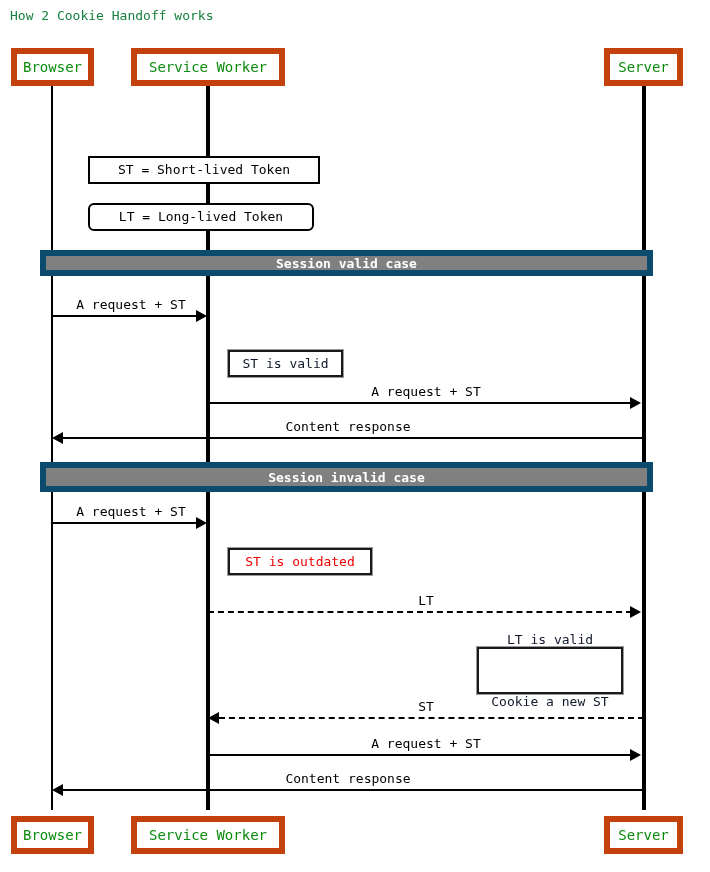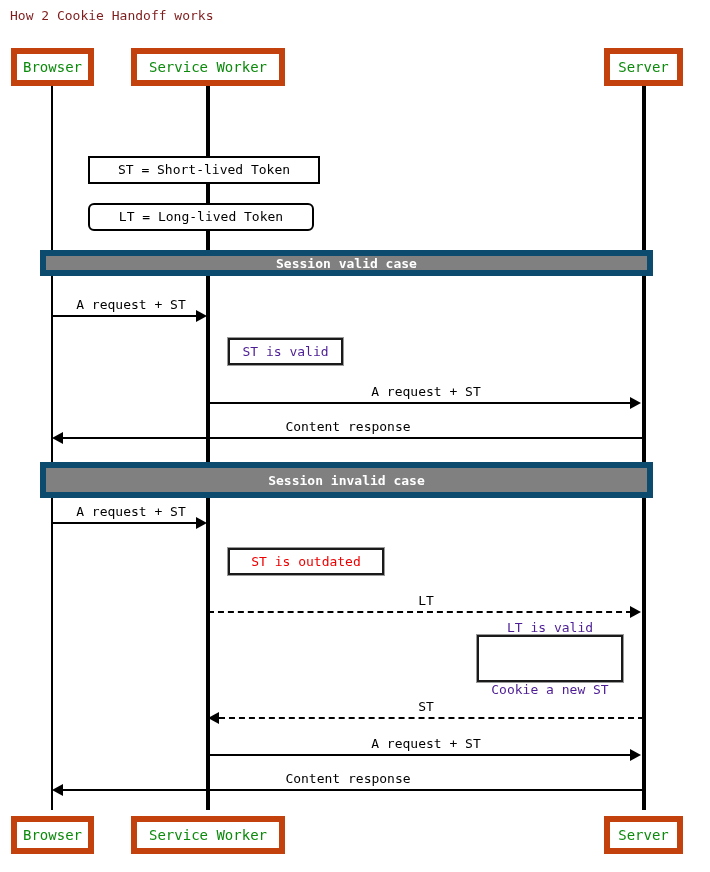--- a/index.html
+++ b/index.html
@@ -17,21 +17,21 @@
     background: #ffffff;
     overflow: hidden;
   }
 
   
   .diagram-title {
     position: absolute;
     left: 10px;
     top: 8px;
     font-size: 13px;
-    color: #7f1d1d;
+    color: #15803d;
     letter-spacing: 0px;
     white-space: nowrap;
     text-align: center;
   }
 
   
   .participant {
     position: absolute;
     box-sizing: border-box;
     border: 6px solid #c2410c;
@@ -79,21 +79,21 @@
     color: #000000;
     display: flex;
     flex-direction: column;
     align-items: center;
     justify-content: center;
     white-space: nowrap;
     line-height: 1.35;
     z-index: 7;
     padding: 0 6px;
   }
-  .note.blue  { color: #4c1d95; }
+  .note.blue  { color: #0f172a; margin-top: 12px; }
   .note.red   { color: #ee0000; }
   .note.plain { outline: none; border: 2px solid #000000; }
 
   
   .msg {
     position: absolute;
     height: 2px;
     background: #000000;
     z-index: 4;
   }
@@ -168,29 +168,29 @@
   </div>
 
   <div class="msg-label" style="left:208px; top:384px; width:436px;">A request + ST</div>
   <div class="msg" style="left:208px; top:402px; width:424px;"></div>
   <div class="arrowhead right" style="left:630px; top:397px;"></div>
 
   <div class="msg-label" style="left:52px; top:419px; width:592px;">Content response</div>
   <div class="msg" style="left:63px; top:437px; width:581px;"></div>
   <div class="arrowhead left" style="left:52px; top:432px;"></div>
 
-  <div class="section-bar" style="left:40px; top:462px; width:613px; height:36px;">
+  <div class="section-bar" style="left:40px; top:462px; width:613px; height:30px;">
     <span>Session invalid case</span>
   </div>
 
   <div class="msg-label" style="left:52px; top:504px; width:158px;">A request + ST</div>
   <div class="msg" style="left:52px; top:522px; width:146px;"></div>
   <div class="arrowhead right" style="left:196px; top:517px;"></div>
 
-  <div class="note red" style="left:228px; top:548px; width:156px; height:27px;">
+  <div class="note red" style="left:228px; top:548px; width:144px; height:27px;">
     <span>ST is outdated</span>
   </div>
 
   <div class="msg-label" style="left:208px; top:593px; width:436px;">LT</div>
   <div class="msg dashed" style="left:208px; top:611px; width:424px;"></div>
   <div class="arrowhead right" style="left:630px; top:606px;"></div>
 
   <div class="note blue" style="left:477px; top:635px; width:146px; height:47px;gap:44px;">
     <span>LT is valid</span>
     <span>Cookie a new ST</span>

